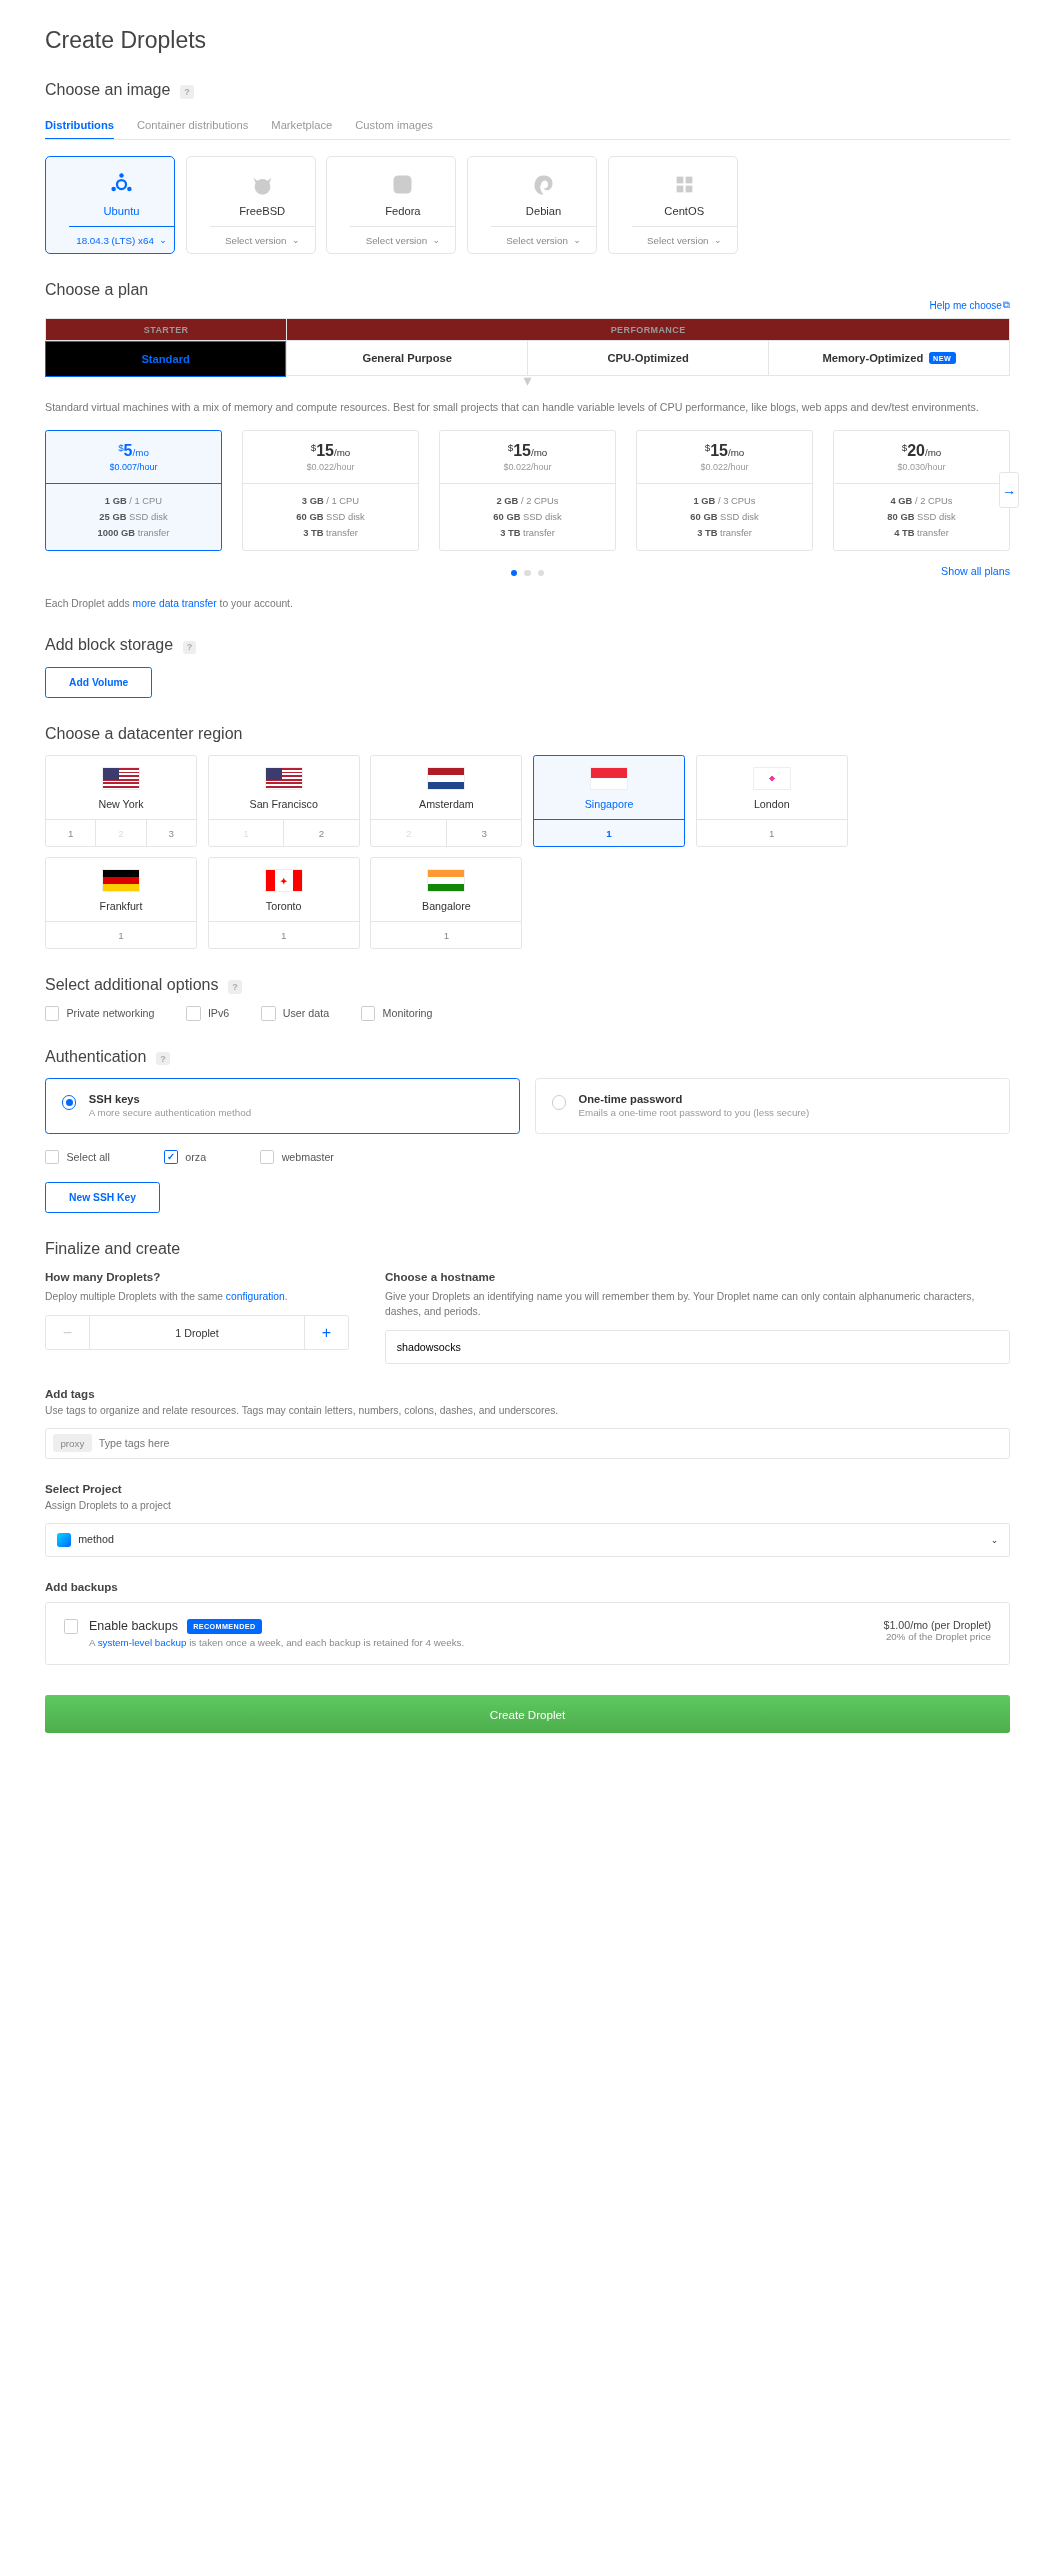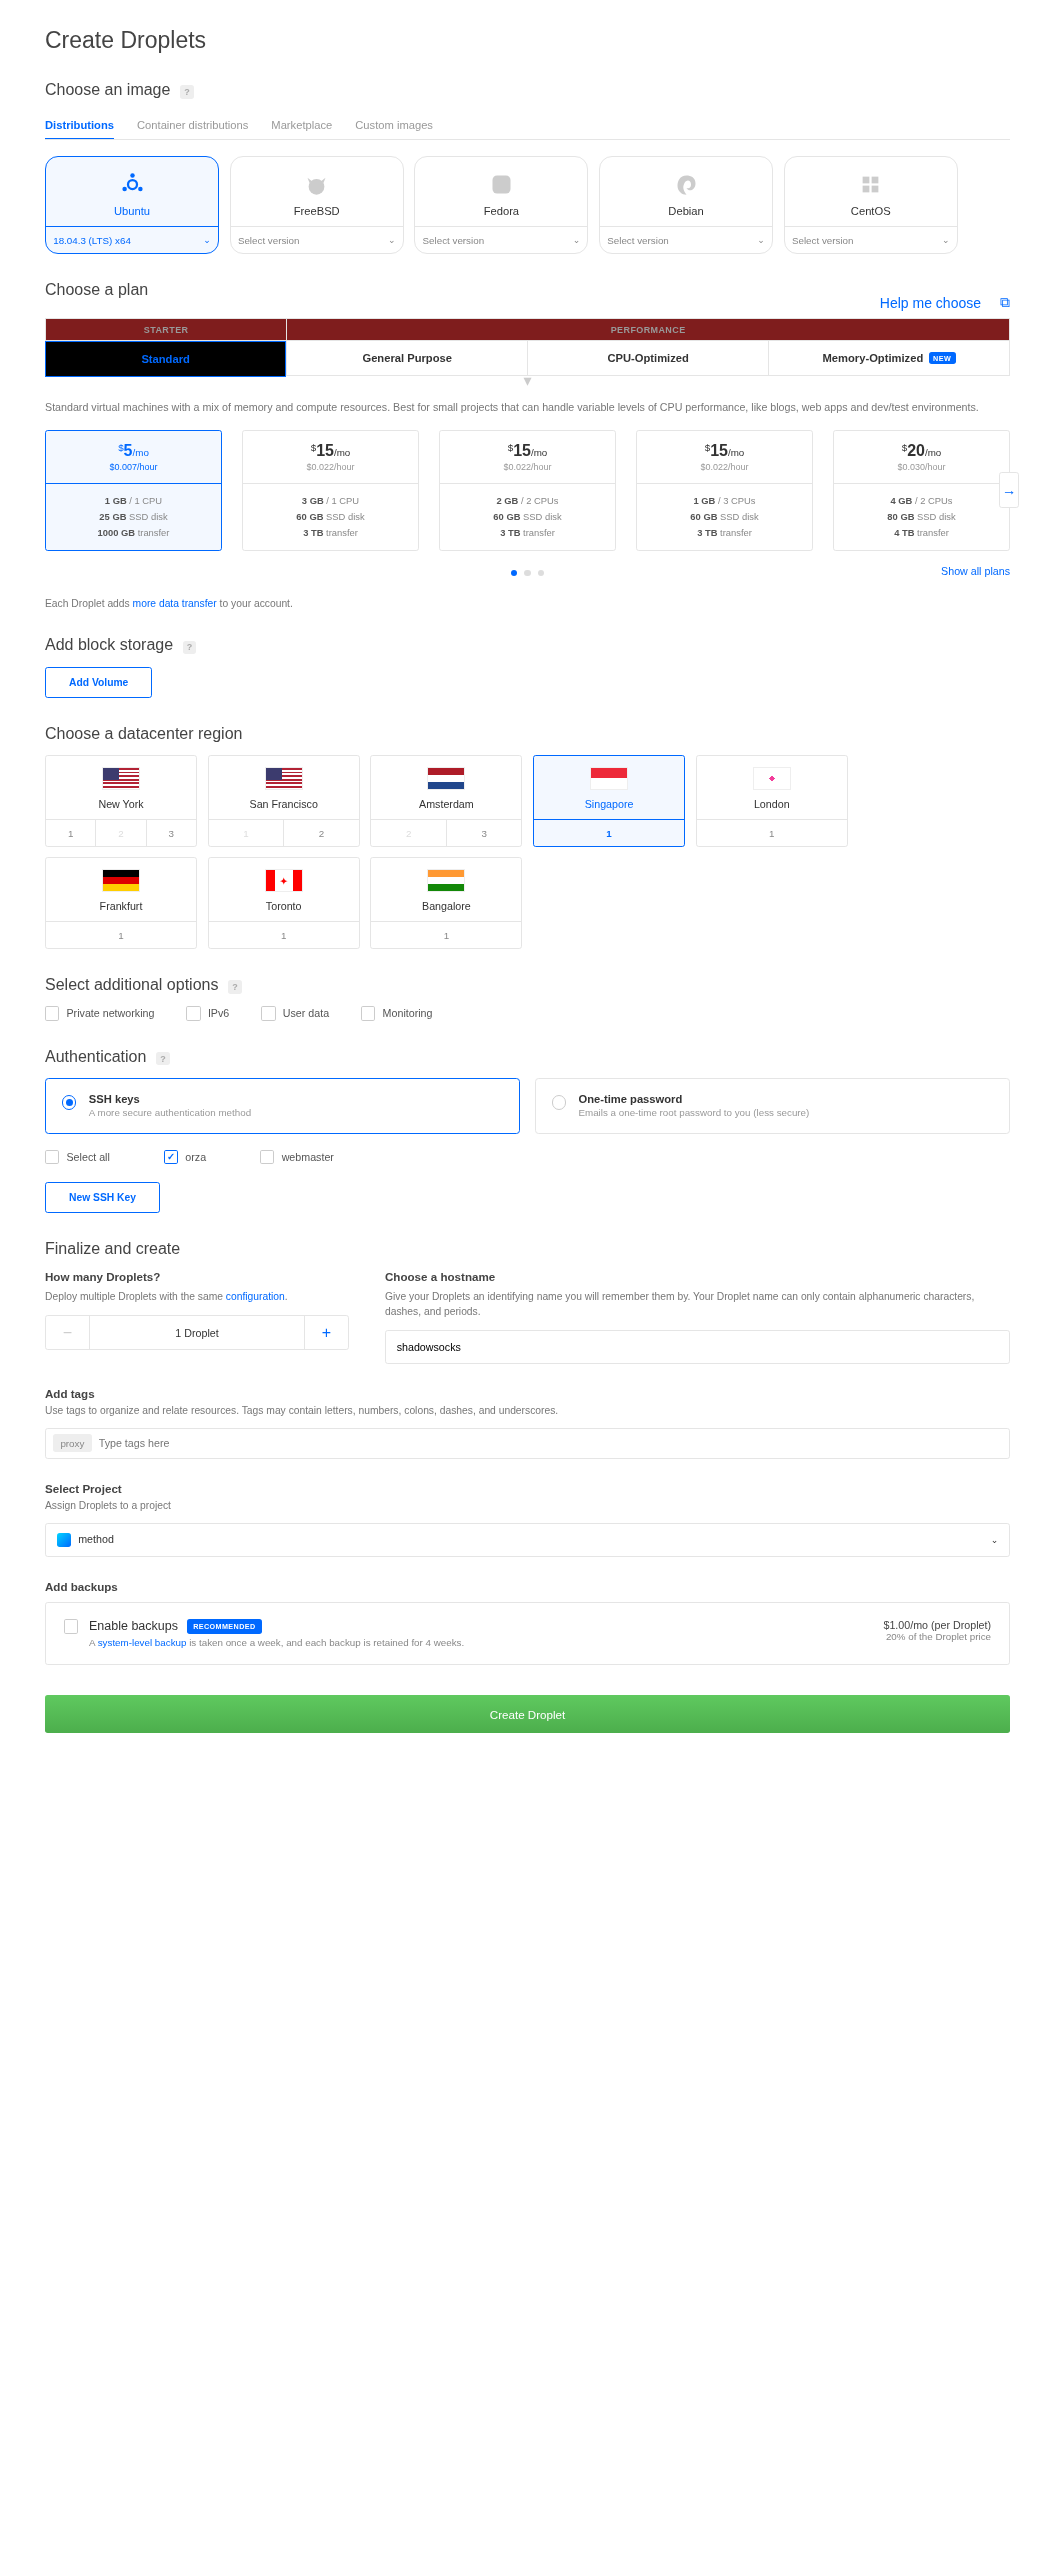--- a/index.html
+++ b/index.html
@@ -8,33 +8,33 @@
   h1 { font-size: 23px; font-weight: 500; color: #444; margin-bottom: 25px; }
   h2 { font-size: 16px; font-weight: 500; color: #444; margin-bottom: 12.5px; margin-top: 27px; }
   h3 { font-size: 11.6px; font-weight: 600; color: #444; margin-bottom: 5.4px; }
   .help-q { display:inline-flex; width:13.4px; height:13.4px; background:#eee; color:#aaa; font-size:9px; font-weight:600; border-radius:2.7px; align-items:center; justify-content:center; margin-left:5.4px; cursor:pointer; }
   
   .tabs { border-bottom: 0.9px solid #e5e5e5; display:flex; gap:23px; margin-bottom:16px; }
   .tab { padding: 7.2px 0; font-size:11.2px; color:#999; cursor:pointer; border-bottom:1.8px solid transparent; }
   .tab.active { color:#0069ff; border-bottom-color:#0069ff; font-weight:600; }
   
   .distros { display:flex; gap:10.7px; }
-  .distro { width:174px; border:0.9px solid #e5e5e5; border-radius:13px; text-align:center; background:#fff; cursor:pointer; }
+  .distro { width:130px; border:0.9px solid #e5e5e5; border-radius:5px; text-align:center; background:#fff; cursor:pointer;padding-left:23px; }
   .distro.active { border-color:#0069ff; background:#f3f8ff; }
   .distro-top { padding:14.3px 7.2px 9px; }
   .distro-icon { width:27px; height:27px; margin:0 auto 7.2px; display:flex; align-items:center; justify-content:center; }
   .distro-icon svg { width:27px; height:27px; }
   .distro-name { font-size:11.2px; font-weight:500; }
   .distro.active .distro-name { color:#0069ff; }
-  .distro-sel { border-top:0.9px solid #e5e5e5; padding:7.2px; font-size:9.8px; color:#888; display:flex; justify-content:space-between; align-items:center; gap:5.4px; }
+  .distro-sel { border-top:0.9px solid #e5e5e5; padding:7.2px; font-size:9.8px; color:#888; display:flex; justify-content:center; align-items:center; gap:5.4px; }
   .distro.active .distro-sel { color:#0069ff; border-top-color:#0069ff; }
   .chev { font-size:9px; }
   
   .plan-header-row { display:flex; justify-content:space-between; align-items:flex-end; }
-  .hmc { color:#0069ff; font-size:14px; cursor:pointer; display:inline-flex; gap:19px; align-items:center; }
+  .hmc { color:#0069ff; font-size:10px; cursor:pointer; display:inline-flex; gap:1px; align-items:center; }
   .plan-row { display:flex; margin-top:7.2px; }
   .plan-col { flex:1; }
   .plan-cat { background:#7f1d1d; text-align:center; font-size:9px; font-weight:600; color:#999; letter-spacing:0.4px; padding:5.4px 0; border:0.9px solid #e5e5e5; }
   .plan-col:first-child .plan-cat { border-right:none; }
   .plan-opts { display:flex; }
   .plan-opt { flex:1; text-align:center; padding:10.7px 0; border:0.9px solid #e5e5e5; border-top:none; font-size:11.2px; font-weight:600; cursor:pointer; background:#fff; display:flex; justify-content:center; align-items:center; gap:5.4px; }
   .plan-opt + .plan-opt { border-left:none; }
   .plan-opt.active { color:#0069ff; background:#000000; border:0.9px solid #0069ff; }
   .plan-caret { text-align:center; color:#ccc; font-size:16px; line-height:9px; margin-top:-0.9px; }
   .badge-new { background:#0069ff; color:#fff; font-size:7.2px; font-weight:700; padding:1.8px 4.5px; border-radius:2.7px; letter-spacing:0.4px; }

